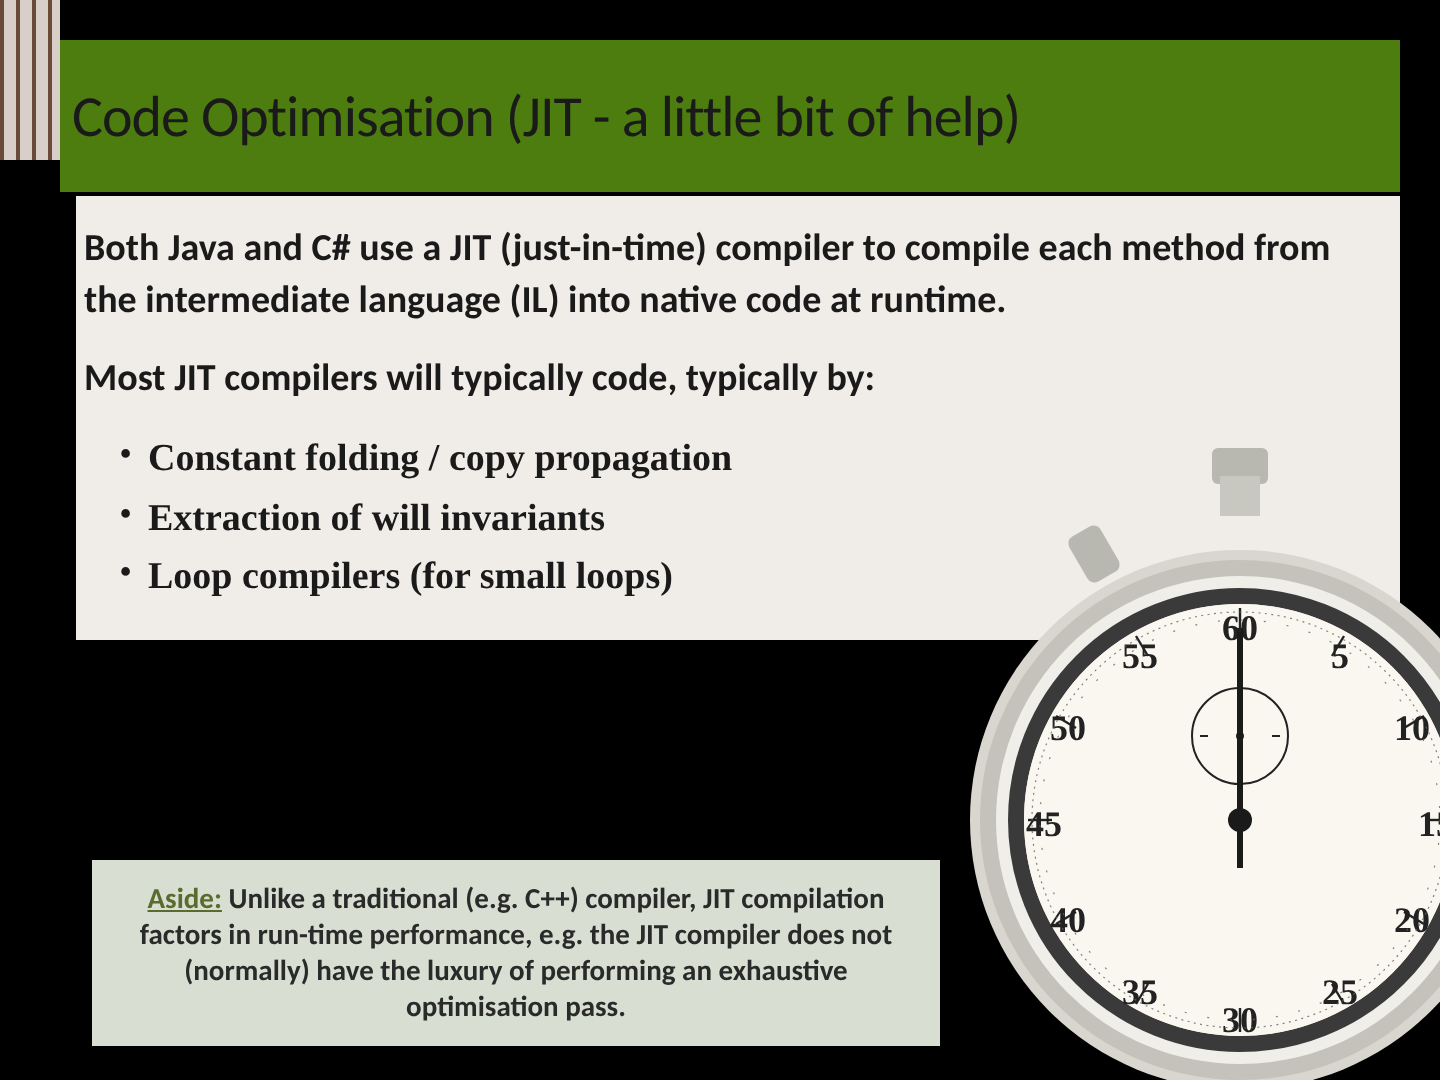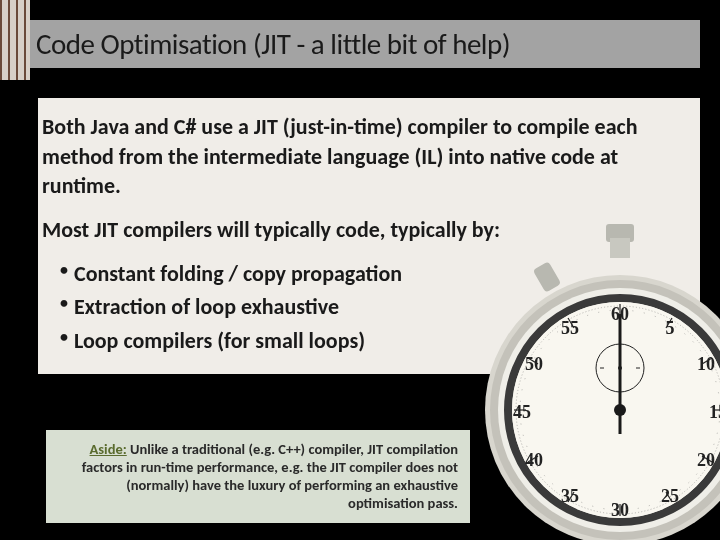--- a/index.html
+++ b/index.html
@@ -29,54 +29,55 @@
       to right,
       #6b4a3a 0 2px,
       #d8d0c8 2px 8px
     );
   }
   .title-bar {
     position: absolute;
     left: 30px;
     top: 20px;
     right: 20px;
-    height: 48px;
-    background: #a3a3a3;
+    height: 76px;
+    background: #4d7c0f;
     display: flex;
     align-items: center;
     padding: 0 10px 0 6px;
   }
   .title-text {
     font-size: 29px;
     font-weight: 400;
     color: #1a1a1a;
     letter-spacing: -0.5px;
   }
   .title-text .sub {
     font-weight: 300;
   }
   .content {
     position: absolute;
     left: 38px;
     top: 98px;
     right: 20px;
     background: #f0ede8;
     padding: 14px 18px 14px 4px;
-    font-size: 22px;
+    font-size: 19px;
     line-height: 1.35;
     font-weight: 600;
     color: #1a1a1a;
   }
   .content p {
     margin: 0 0 14px 0;
   }
   .content ul {
     margin: 2px 0 0 0;
     padding: 0 0 0 18px;
     list-style: none;
+    font-family: Liberation Serif, serif;
   }
   .content ul li {
     position: relative;
     margin: 4px 0;
     padding-left: 14px;
   }
   .content ul li::before {
     content: "•";
     position: absolute;
     left: 0;
@@ -86,21 +87,21 @@
   .aside-box {
     position: absolute;
     left: 46px;
     top: 430px;
     width: 400px;
     background: #d8dfd2;
     padding: 10px 12px;
     font-size: 14.5px;
     font-weight: 600;
     color: #2a2a2a;
-    text-align: right;
+    text-align: center;
     line-height: 1.25;
     box-shadow: 2px 2px 4px rgba(0,0,0,0.15);
   }
   .aside-box .aside-label {
     color: #5a6b2e;
     text-decoration: underline;
   }
   .stopwatch {
     position: absolute;
     right: -40px;
@@ -120,21 +121,21 @@
     <div class="title-text">
       <span>Code Optimisation</span><span class="sub"> (JIT - a little bit of help)</span>
     </div>
   </div>
 
   <div class="content">
     <p>Both Java and C# use a JIT (just-in-time) compiler to compile each method from the intermediate language (IL) into native code at runtime.</p>
     <p>Most JIT compilers will typically code, typically by:</p>
     <ul>
       <li>Constant folding / copy propagation</li>
-      <li>Extraction of loop exhaustive</li>
+      <li>Extraction of will invariants</li>
       <li>Loop compilers (for small loops)</li>
     </ul>
   </div>
 
   <div class="aside-box">
     <span class="aside-label">Aside:</span><span> Unlike a traditional (e.g. C++) compiler, JIT compilation factors in run-time performance, e.g. the JIT compiler does not (normally) have the luxury of performing an exhaustive optimisation pass.</span>
   </div>
 
   <svg class="stopwatch" viewBox="0 0 280 340">
 

